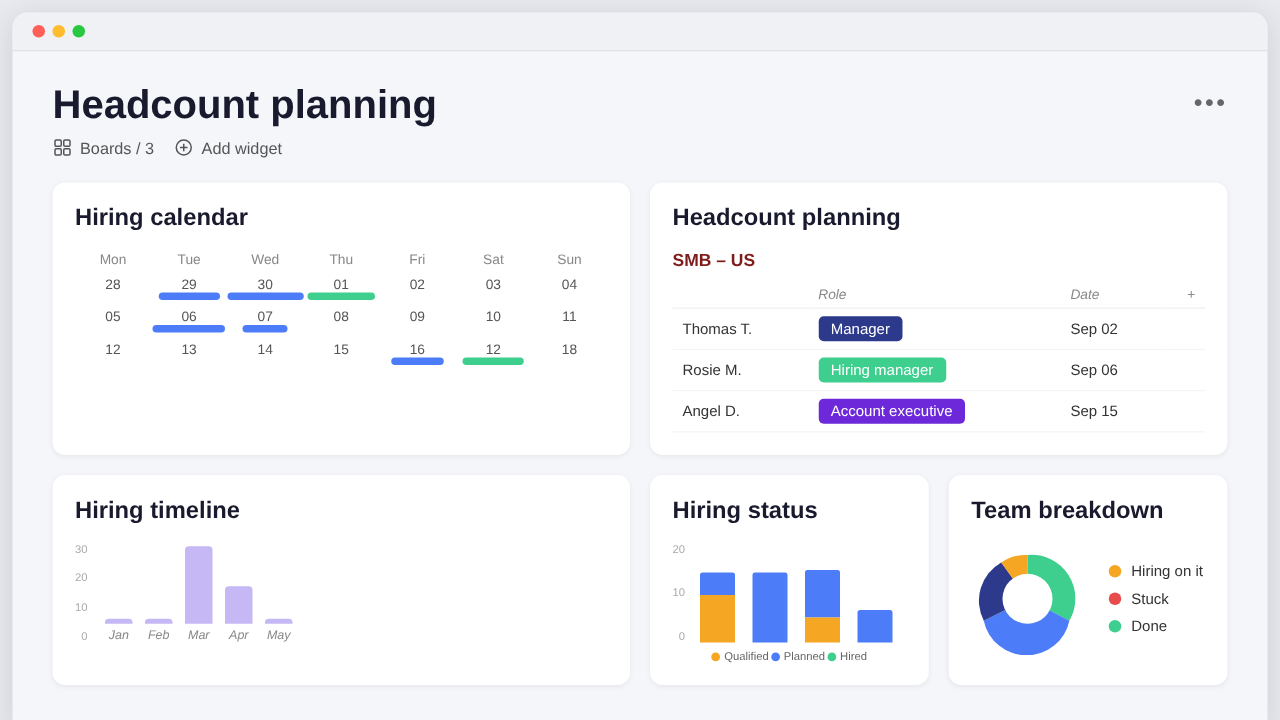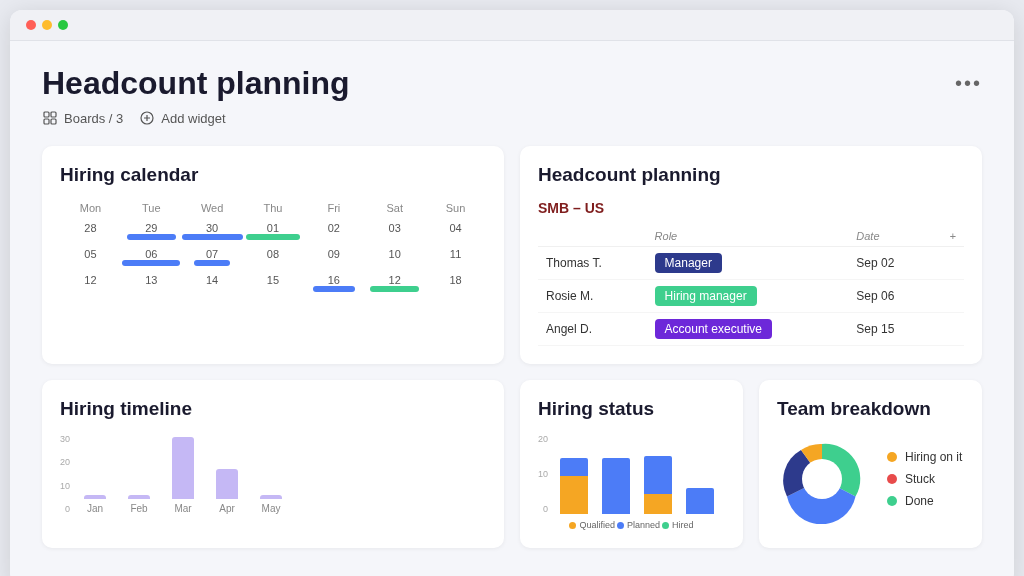--- a/index.html
+++ b/index.html
@@ -166,24 +166,25 @@
       font-weight: 500;
       display: inline-block;
     }
     .badge-dark { background: #2d3a8c; }
     .badge-teal { background: #3ecf8e; }
     .badge-green { background: #6d28d9; }
     
     .timeline-chart {
       display: flex;
       align-items: flex-end;
-      gap: 22px;
+      gap: 10px;
       height: 80px;
       padding: 0 10px;
       position: relative;
+      font-style: italic;
     }
     .timeline-y-axis {
       display: flex;
       flex-direction: column;
       justify-content: space-between;
       height: 80px;
       font-size: 9px;
       color: #aaa;
       margin-right: 4px;
       align-items: flex-end;

